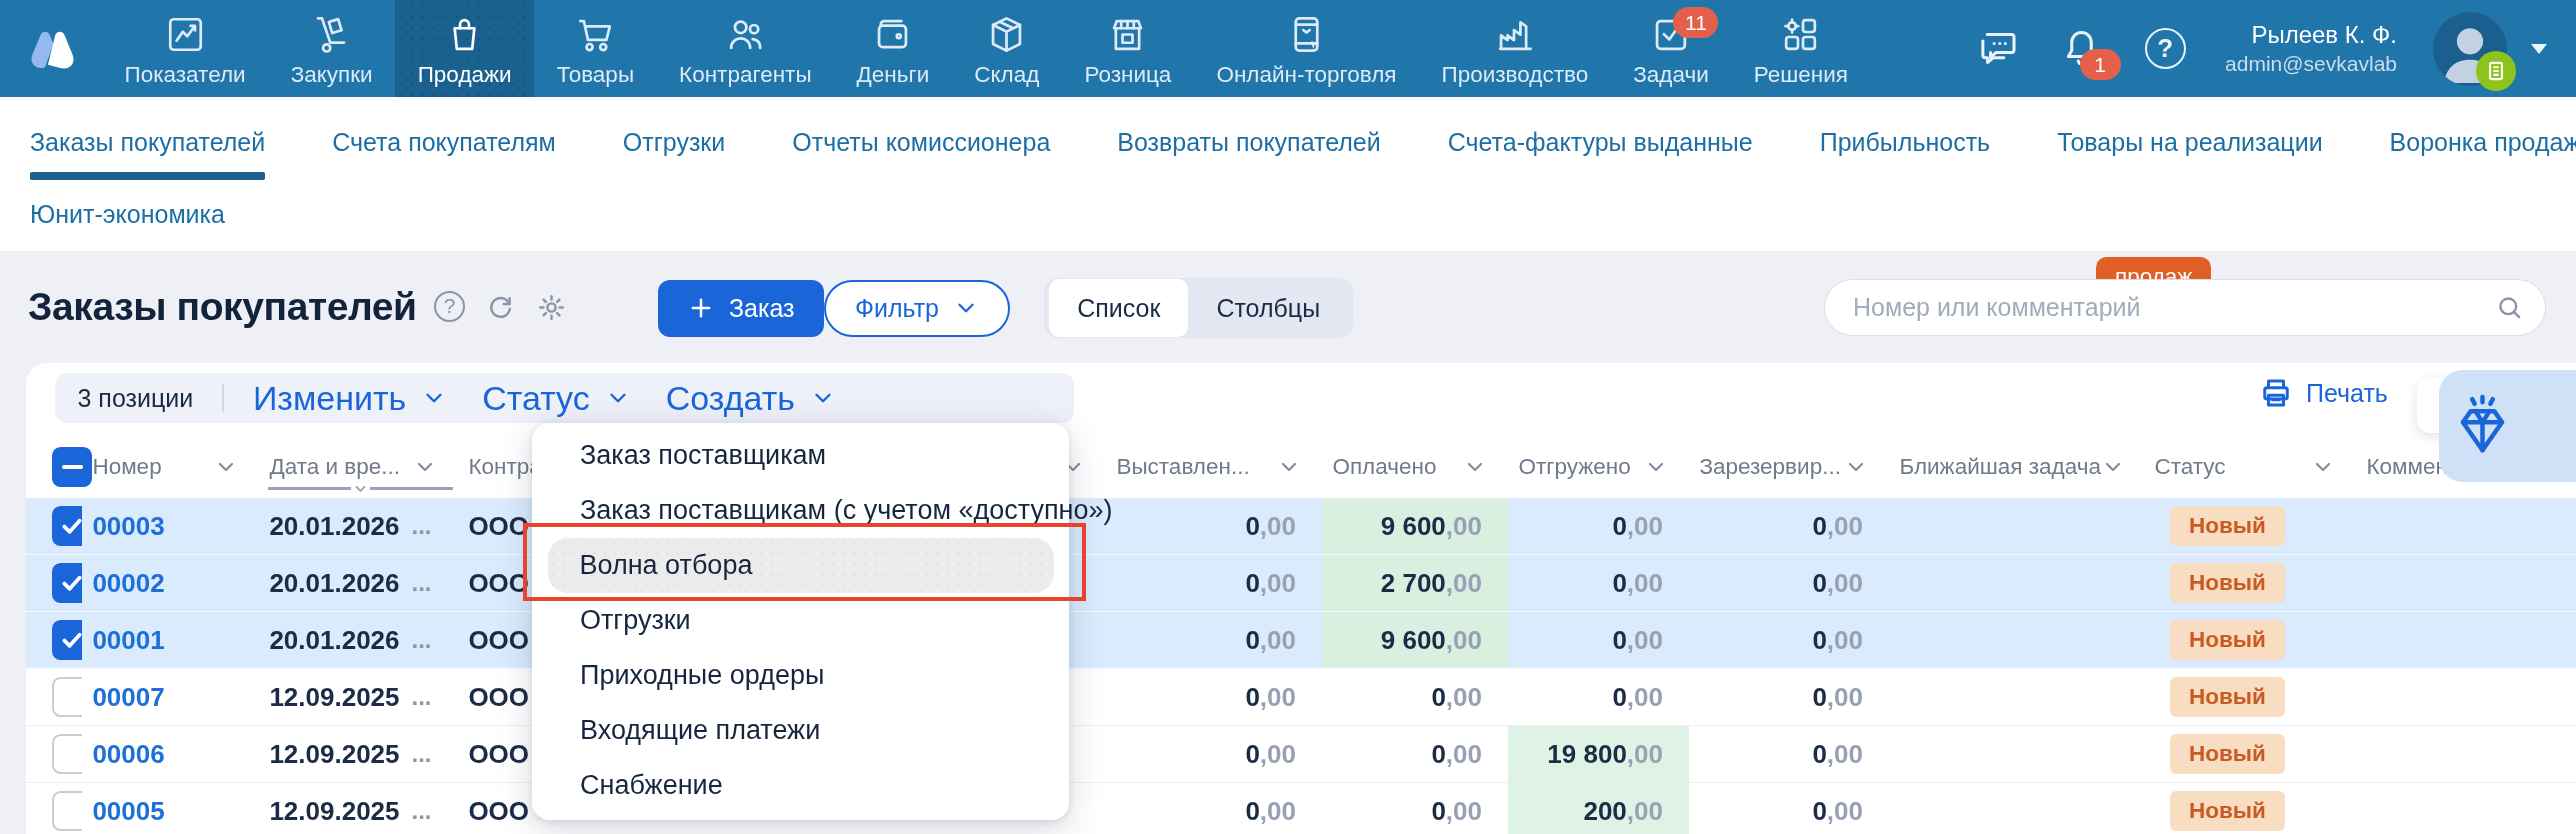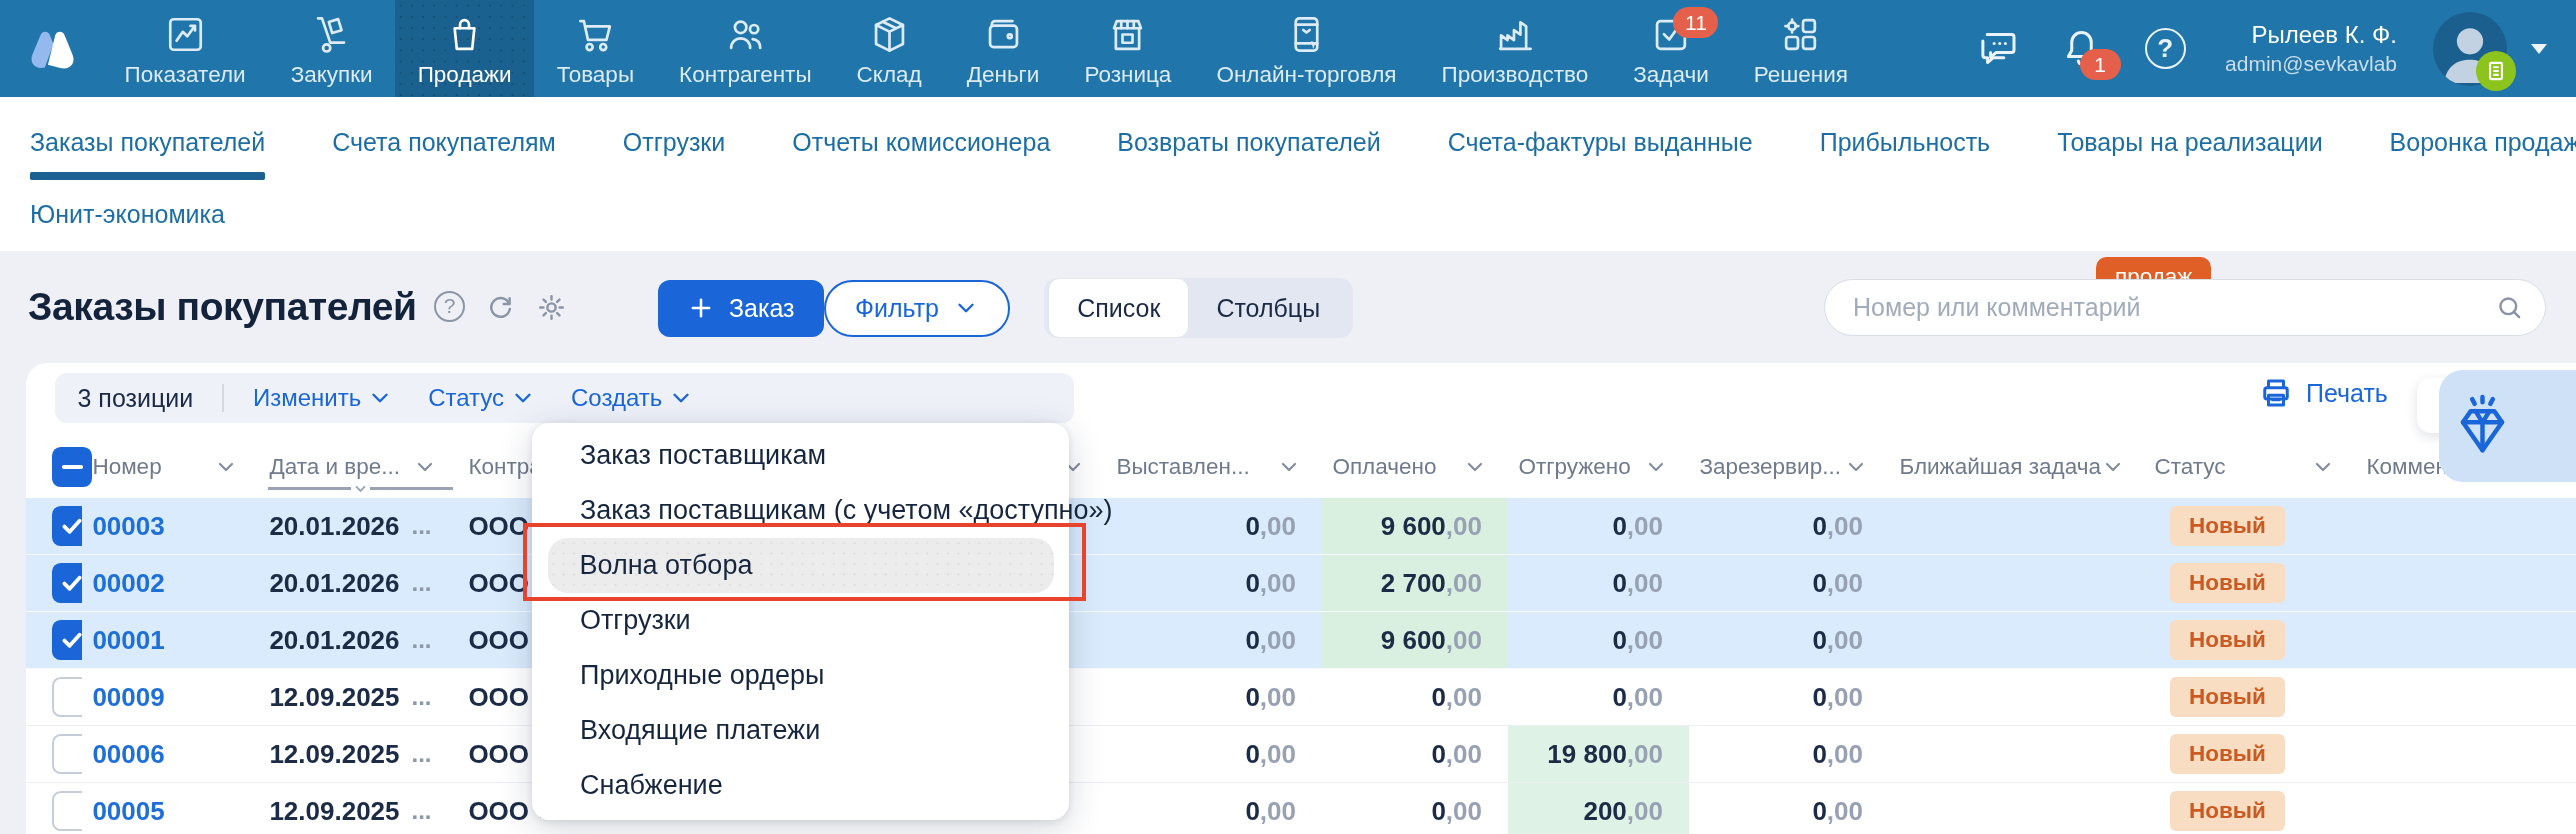--- a/index.html
+++ b/index.html
@@ -83,21 +83,21 @@
   .search-icon{position:absolute;right:22.5px;top:14px;width:29px;height:29px;color:#8a93a5;}
   .search-icon svg{width:29px;height:29px;stroke:currentColor;fill:none;stroke-width:2;stroke-linecap:round;}
 
   
   .card{position:absolute;left:26px;top:363px;width:2550px;height:472px;background:#fff;
     border-radius:21px 0 0 0;}
   .toolbar{position:absolute;left:29px;top:10.4px;width:1019px;height:50px;background:#eef1f8;
     border-radius:12px;display:flex;align-items:center;padding:0 8.6px 0 22.5px;gap:29px;}
   .sel-count{font-size:25px;color:#1b2a45;}
   .tb-divider{width:1.7px;height:28px;background:#d4d8e2;}
-  .tb-action{display:flex;align-items:center;gap:6px;color:#1a66d9;font-size:24px;cursor:pointer;white-space:nowrap;}
+  .tb-action{display:flex;align-items:center;gap:15px;color:#1a66d9;font-size:34px;cursor:pointer;white-space:nowrap;}
   .print-btn{position:absolute;left:2232px;top:12px;display:flex;align-items:center;gap:12px;
     color:#1a66d9;font-size:25px;cursor:pointer;}
   .print-btn svg{width:36px;height:36px;stroke:#1a66d9;fill:none;stroke-width:2;stroke-linejoin:round;}
 
   
   .table{position:absolute;left:0;top:73px;width:2550px;}
   .trow,.thead{display:grid;grid-template-columns:56px 177px 199px 648px 216px 186px 181px 200px 255px 212px 222px;}
   .thead{height:62px;position:relative;}
   .th{display:flex;align-items:center;justify-content:space-between;font-size:22.5px;color:#707a8c;
     padding:0 21px 0 10.4px;cursor:pointer;white-space:nowrap;overflow:hidden;position:relative;}
@@ -191,32 +191,32 @@
         <span class="nicon"><svg class="" viewBox="0 0 24 24">
             <circle cx="9.3" cy="8" r="3.2"></circle>
             <path d="M4 19.5c0-3.2 2.4-5.3 5.3-5.3s5.3 2.1 5.3 5.3"></path>
             <circle cx="16.8" cy="9" r="2.3"></circle>
             <path d="M16 14.6c2.6.3 4.2 2.1 4.2 4.9"></path>
           </svg></span>
         <span class="nlabel">Контрагенты</span>
       </div>
       <div class="nav-item">
         <span class="nicon"><svg class="" viewBox="0 0 24 24">
-            <path d="M12 3 4.5 6.7v10.6L12 21l7.5-3.7V6.7z"></path>
-            <path d="M4.5 6.7 12 10.4l7.5-3.7M12 10.4V21M8.2 4.9l7.5 3.6"></path>
-          </svg></span>
-        <span class="nlabel">Склад</span>
-      </div>
-      <div class="nav-item">
-        <span class="nicon"><svg class="" viewBox="0 0 24 24">
             <path d="M5.5 7.3V6.1c0-.9.8-1.6 1.7-1.6H17"></path>
             <rect x="4.5" y="7" width="15" height="12" rx="2"></rect>
             <circle cx="15.5" cy="13" r="1.1"></circle>
           </svg></span>
         <span class="nlabel">Деньги</span>
+      </div>
+      <div class="nav-item">
+        <span class="nicon"><svg class="" viewBox="0 0 24 24">
+            <path d="M12 3 4.5 6.7v10.6L12 21l7.5-3.7V6.7z"></path>
+            <path d="M4.5 6.7 12 10.4l7.5-3.7M12 10.4V21M8.2 4.9l7.5 3.6"></path>
+          </svg></span>
+        <span class="nlabel">Склад</span>
       </div>
       <div class="nav-item">
         <span class="nicon"><svg class="" viewBox="0 0 24 24">
             <path d="M5.5 8.5v11.5h13V8.5"></path>
             <path d="M4.5 8.5 6 4.5h12l1.5 4z"></path>
             <path d="M8.5 4.5v4M12 4.5v4M15.5 4.5v4"></path>
             <rect x="9.2" y="12" width="5.6" height="4.6"></rect>
           </svg></span>
         <span class="nlabel">Розница</span>
       </div>
@@ -582,21 +582,21 @@
         <div class="td">
           <span class="status-badge">Новый</span>
         </div>
         <div class="td"></div>
       </div>
       <div class="trow">
         <div class="td td-check">
           <span class="cb off"></span>
         </div>
         <div class="td">
-          <a class="num-link">00009</a>
+          <a class="num-link">00007</a>
         </div>
         <div class="td">
           <span>12.09.2025</span>
           <span class="date-dots">...</span>
         </div>
         <div class="td">ООО «</div>
         <div class="td right">
           <span class="int">0</span>
           <span class="dec">,00</span>
         </div>

